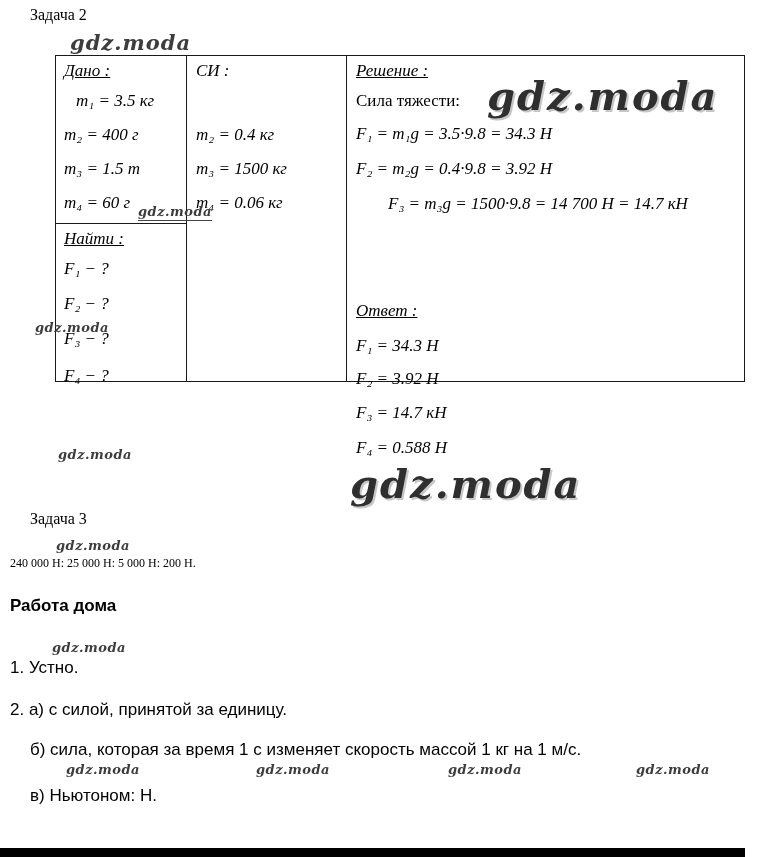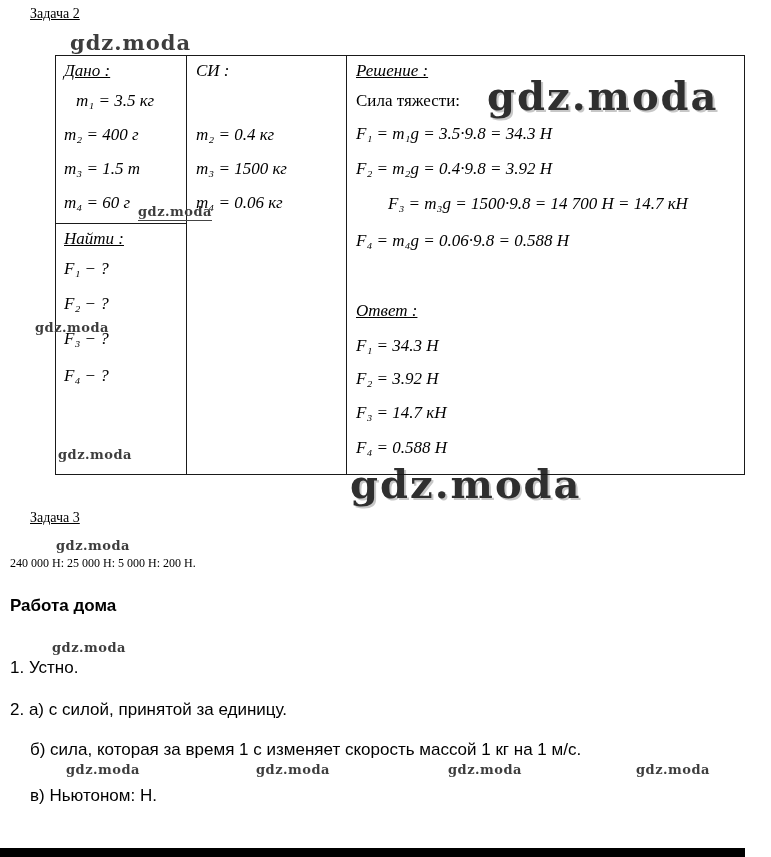--- a/index.html
+++ b/index.html
@@ -9,30 +9,29 @@
     background: #ffffff;
     color: #000;
     font-family: "Liberation Serif", serif;
     position: relative;
     overflow: hidden;
   }
   .abs { position: absolute; white-space: nowrap; }
 
   
   .task-title {
-    font-size: 14px;
-    text-decoration: underline;
+    font-size: 16px;
     z-index: 2;
   }
 
   
   .ptable {
     position: absolute;
     left: 55px; top: 55px;
-    width: 690px; height: 420px;
+    width: 690px; height: 327px;
     border: 1px solid #1a1a1a;
     z-index: 1;
   }
   .vline { position: absolute; top: 0; bottom: 0; width: 1px; background: #1a1a1a; }
   .vline1 { left: 130px; }
   .vline2 { left: 290px; }
   .hline-col1 { position: absolute; left: 0; top: 167px; width: 130px; height: 1px; background: #1a1a1a; }
 
   .math {
     font-style: italic;
@@ -56,20 +55,21 @@
 
   
   .wm {
     position: absolute;
     font-family: "DejaVu Serif", serif;
     font-weight: bold;
     color: #3d3d3d;
     letter-spacing: 1px;
     white-space: nowrap;
     z-index: 0;
+    font-style: italic;
   }
   .wm-sm { font-size: 13px; letter-spacing: 0.5px; }
   .wm-md { font-size: 21px; }
   .wm-big {
     font-size: 40px;
     color: #2f2f2f;
     letter-spacing: 2px;
     text-shadow: 2px 2px 0 rgba(130,130,130,0.45);
   }
   .wm-underlined { border-bottom: 1px solid #444; padding-bottom: 1px; }
@@ -117,21 +117,20 @@
     <div class="abs math" style="left:140px; top:5px;">СИ :</div>
     <div class="abs math" style="left:140px; top:69px;">m₂ = 0.4 кг</div>
     <div class="abs math" style="left:140px; top:103px;">m₃ = 1500 кг</div>
     <div class="abs math" style="left:140px; top:137px;">m₄ = 0.06 кг</div>
 
     <div class="abs label" style="left:300px; top:5px;">Решение :</div>
     <div class="abs plain" style="left:300px; top:35px;">Сила тяжести:</div>
     <div class="abs math" style="left:300px; top:68px;">F₁ = m₁g = 3.5·9.8 = 34.3 Н</div>
     <div class="abs math" style="left:300px; top:103px;">F₂ = m₂g = 0.4·9.8 = 3.92 Н</div>
     <div class="abs math" style="left:300px; top:138px;margin-left:32px;">F₃ = m₃g = 1500·9.8 = 14 700 Н = 14.7 кН</div>
-    <div class="abs math" style="left:300px; top:175px;">F₄ = m₄g = 0.06·9.8 = 0.588 Н</div>
 
     <div class="abs label" style="left:300px; top:245px;">Ответ :</div>
     <div class="abs math" style="left:300px; top:280px;">F₁ = 34.3 Н</div>
     <div class="abs math" style="left:300px; top:313px;">F₂ = 3.92 Н</div>
     <div class="abs math" style="left:300px; top:347px;">F₃ = 14.7 кН</div>
     <div class="abs math" style="left:300px; top:382px;">F₄ = 0.588 Н</div>
   </div>
 
   <div class="wm wm-sm wm-underlined" style="left:138px; top:204px; z-index:2;">gdz.moda</div>
   <div class="wm wm-big" style="left:487px; top:72px;">gdz.moda</div>

